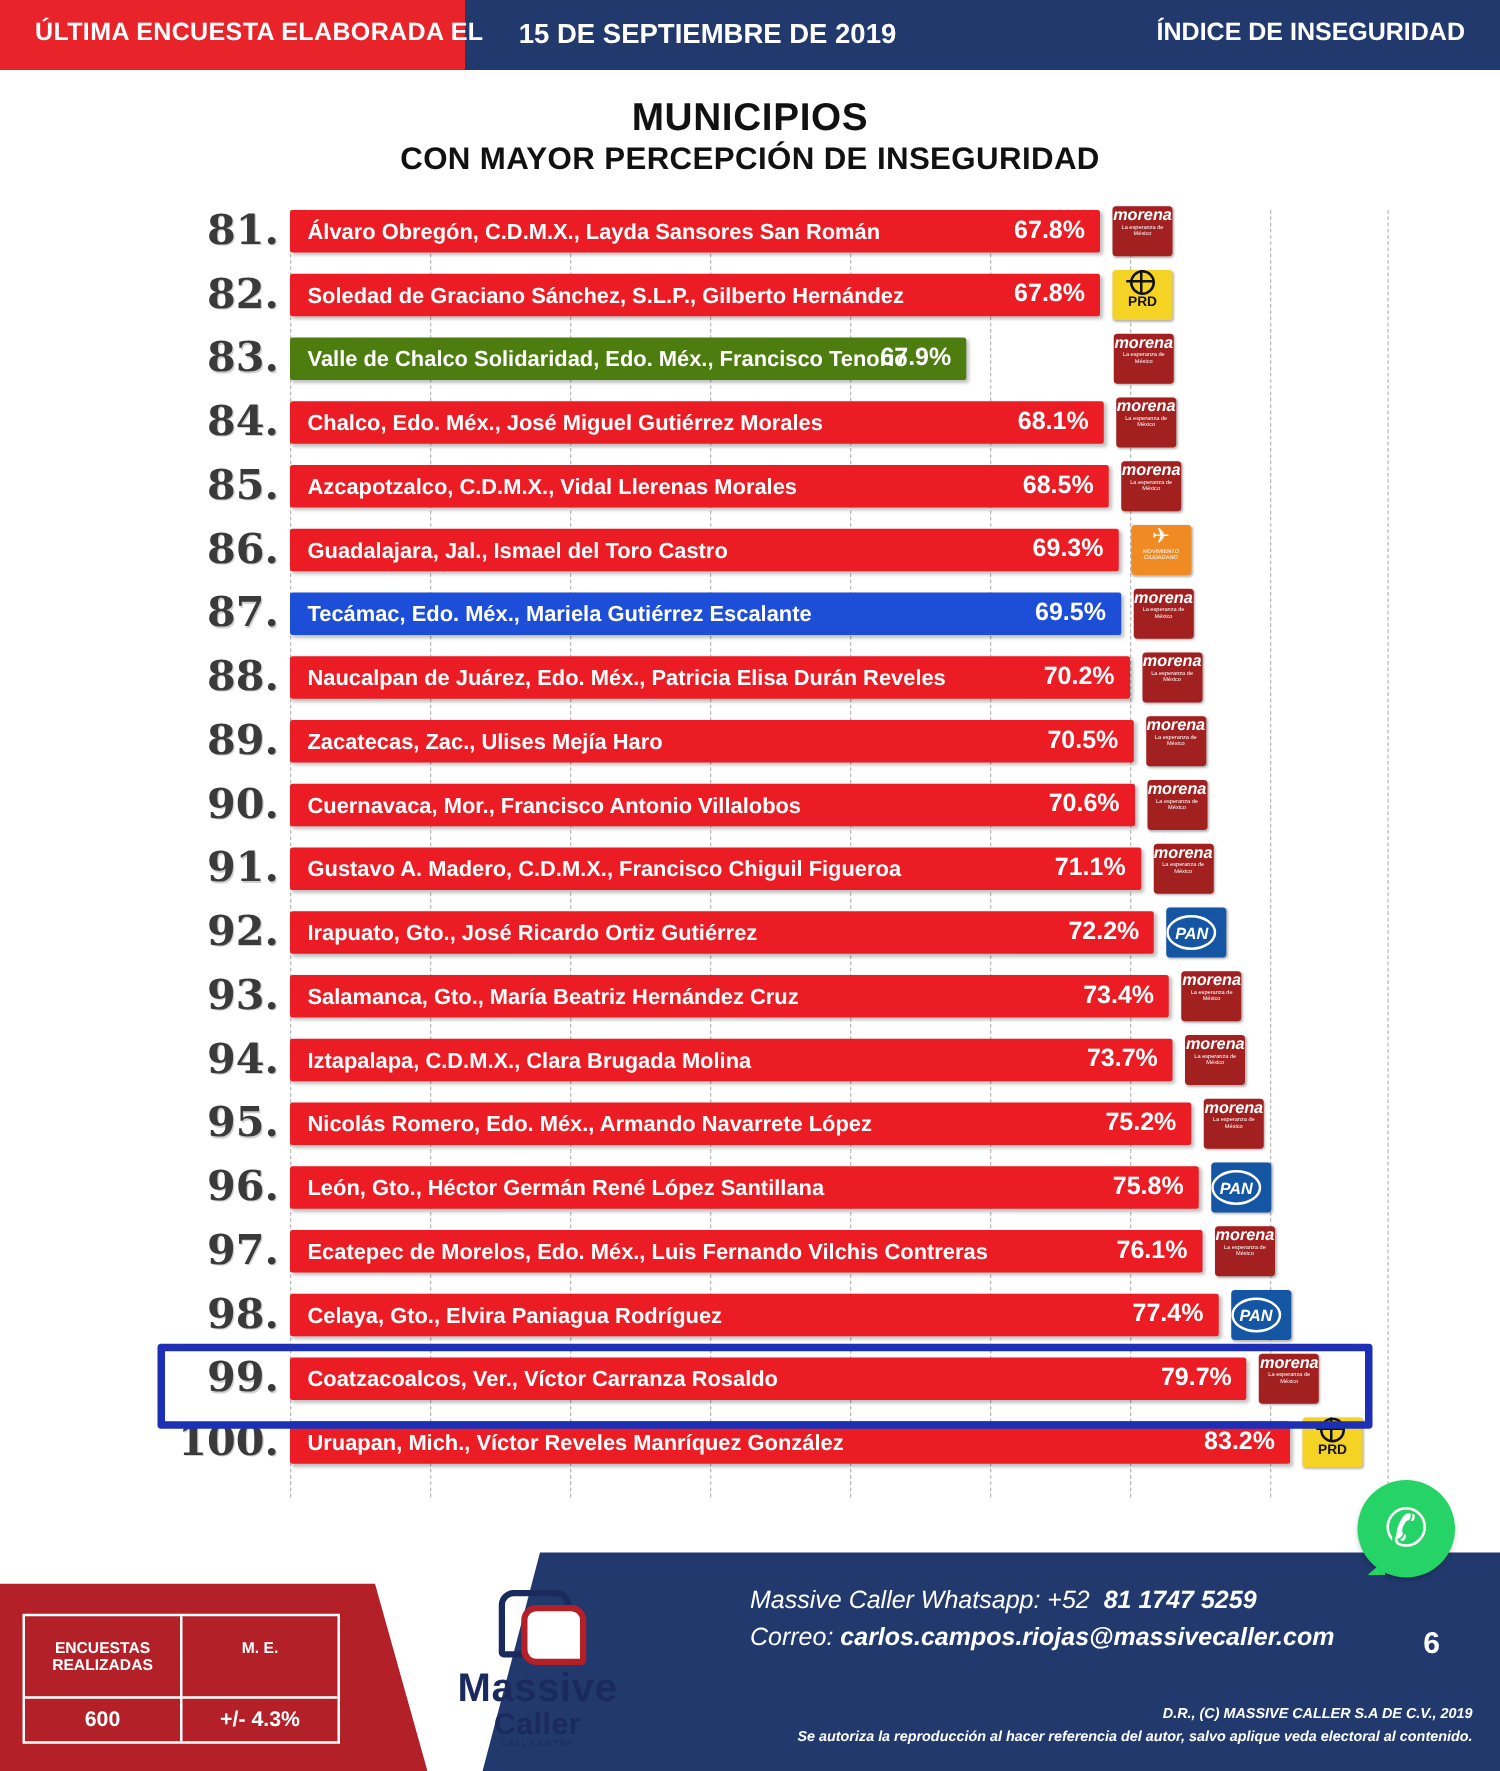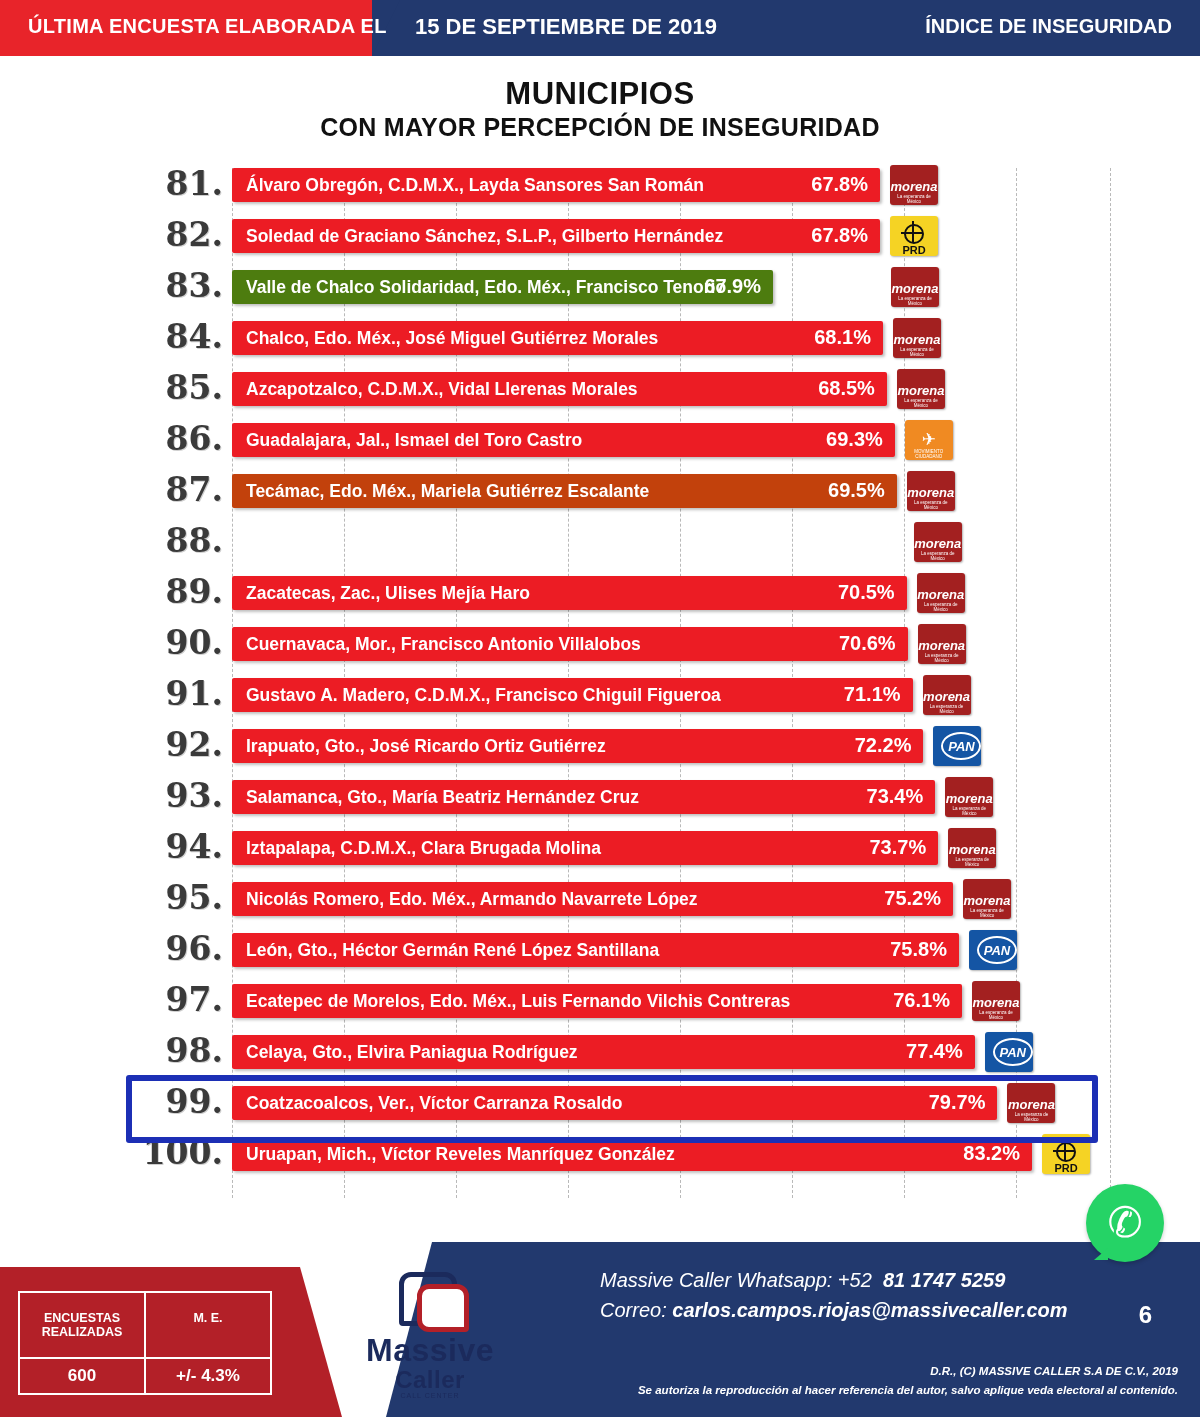--- a/index.html
+++ b/index.html
@@ -28,21 +28,21 @@
   .rows{position:absolute;left:0;top:0;width:1200px;}
   .row{position:relative;height:51px;}
   .rank{position:absolute;left:138px;top:4px;width:85px;text-align:right;
         font-family:"DejaVu Serif", serif;font-weight:bold;font-size:33px;color:#3a3a3a;
         text-shadow:1px 1px 0 #cfcfcf;}
   .bar{position:absolute;left:232px;top:8px;height:34px;background:#ec1c24;border-radius:2px;
        box-shadow:2px 2px 3px rgba(0,0,0,.25);}
   .bar .lbl{position:absolute;left:14px;top:7px;color:#fff;font-size:17.5px;font-weight:bold;white-space:nowrap;}
   .bar .val{position:absolute;right:12px;top:5px;color:#fff;font-size:20px;font-weight:bold;white-space:nowrap;}
   .logo{position:absolute;top:5px;width:48px;height:40px;border-radius:3px;
-        box-shadow:1px 1px 2px rgba(0,0,0,.3);display:flex;align-items:center;justify-content:flex-end;
+        box-shadow:1px 1px 2px rgba(0,0,0,.3);display:flex;align-items:center;justify-content:flex-start;
         overflow:hidden;}
   .logo.morena{background:#a32020;flex-direction:column;}
   .logo.morena .m1{color:#fff;font-size:13px;font-weight:bold;font-style:italic;line-height:1;}
   .logo.morena .m2{color:#fff;font-size:4.5px;line-height:1.1;margin-top:2px;text-align:center;}
   .logo.prd{background:#f5d324;flex-direction:column;}
   .logo.prd .sun{width:16px;height:16px;border-radius:50%;background:#f5d324;border:2px solid #111;
         position:relative;margin-bottom:1px;}
   .logo.prd .sun:before{content:"";position:absolute;left:-5px;top:6px;width:22px;height:0;border-top:2px solid #111;}
   .logo.prd .sun:after{content:"";position:absolute;left:6px;top:-5px;width:0;height:22px;border-left:2px solid #111;}
   .logo.prd .ptxt{color:#111;font-size:11px;font-weight:bold;line-height:1;}
@@ -173,31 +173,35 @@
           <span class="lbl">Guadalajara, Jal., Ismael del Toro Castro</span>
           <span class="val">69.3%</span>
         </div>
         <div class="logo mc" style="left: 904.805px;">
           <div class="bird">✈</div>
           <div class="mctxt">MOVIMIENTO CIUDADANO</div>
         </div>
       </div>
       <div class="row">
         <div class="rank">87.</div>
-        <div class="bar" style="width: 664.779px; background: #c2410c;">
+        <div class="bar" style="width: 664.779px; background: #1d4ed8;">
           <span class="lbl">Tecámac, Edo. Méx., Mariela Gutiérrez Escalante</span>
           <span class="val">69.5%</span>
         </div>
         <div class="logo morena" style="left: 906.779px;">
           <div class="m1">morena</div>
           <div class="m2">La esperanza de México</div>
         </div>
       </div>
       <div class="row">
         <div class="rank">88.</div>
+        <div class="bar" style="width: 671.688px; background: rgb(236, 28, 36);">
+          <span class="lbl">Naucalpan de Juárez, Edo. Méx., Patricia Elisa Durán Reveles</span>
+          <span class="val">70.2%</span>
+        </div>
         <div class="logo morena" style="left: 913.688px;">
           <div class="m1">morena</div>
           <div class="m2">La esperanza de México</div>
         </div>
       </div>
       <div class="row">
         <div class="rank">89.</div>
         <div class="bar" style="width: 674.649px; background: rgb(236, 28, 36);">
           <span class="lbl">Zacatecas, Zac., Ulises Mejía Haro</span>
           <span class="val">70.5%</span>

